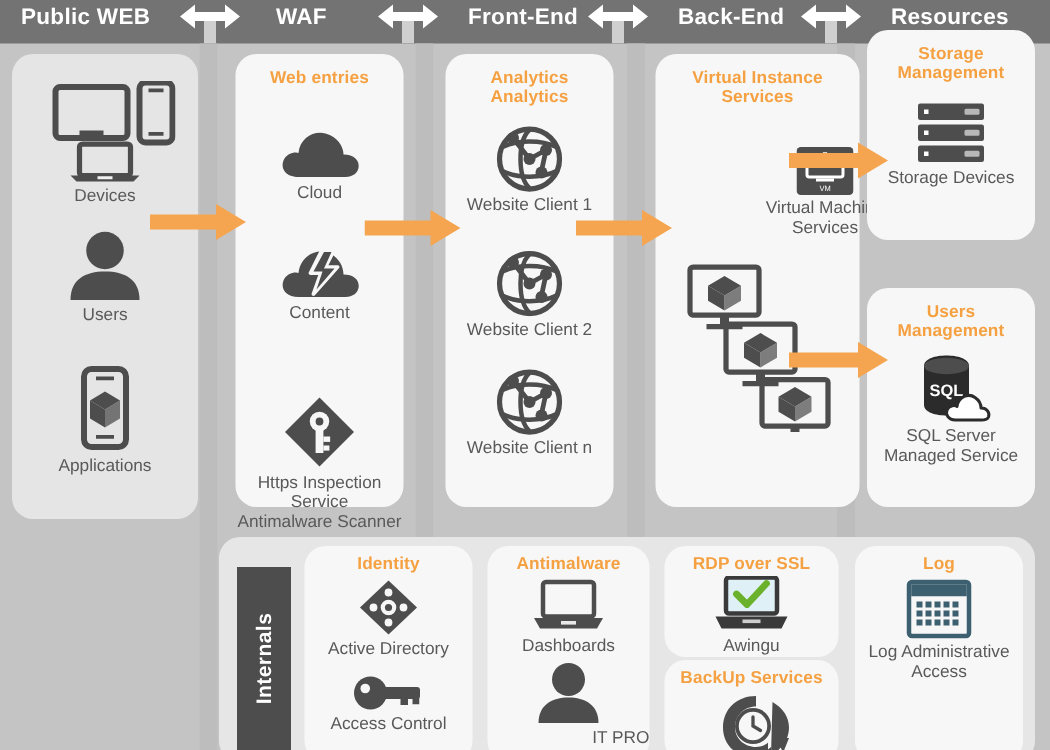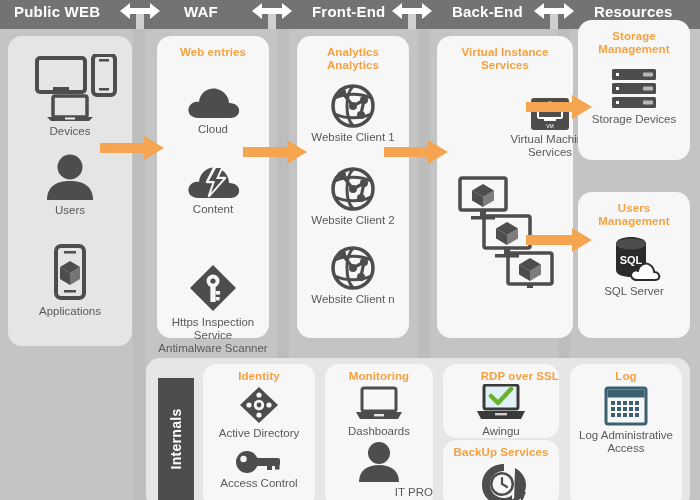--- a/index.html
+++ b/index.html
@@ -327,20 +327,21 @@
     <div class="cap" style="top:23px;">Management</div>
 
     <div class="item" style="top:44px;">
       <svg class="ico" width="56" height="46" viewBox="0 0 56 46">
         <path d="M10 8 C10 3 18 1 25 1 C32 1 40 3 40 8 L40 34 C40 39 32 41 25 41 C18 41 10 39 10 34 Z" fill="#2b2b2b"></path>
         <ellipse cx="25" cy="8" rx="15" ry="5.5" fill="#4d4d4d"></ellipse>
         <text x="25" y="28" font-size="11" font-weight="bold" fill="#ffffff" text-anchor="middle" font-family="Liberation Sans, sans-serif">SQL</text>
         <path d="M31 44 C26 44 24 40 25.5 37 C27 34 31 34 32 35 C33 28 40 26 44 29 C47 31 48 34 48 36 C52 36 54 39 53 42 C52 44.5 49 44 47 44 Z" fill="#ffffff" stroke="#2b2b2b" stroke-width="2" stroke-linejoin="round"></path>
       </svg>
       <div class="lbl">SQL Server</div>
+      <div class="lbl">Managed Service</div>
     </div>
   </div>
 
   <div class="arrow" style="left:100px; top:136px;">
     <svg width="64" height="24" viewBox="0 0 64 24">
       <polygon points="0,7 44,7 44,0 64,12 44,24 44,17 0,17" fill="#f5a54f"></polygon>
     </svg>
   </div>
   <div class="arrow" style="left:243px; top:140px;">
     <svg width="64" height="24" viewBox="0 0 64 24">
@@ -389,40 +390,40 @@
         <circle cx="8.5" cy="9" r="3.2" fill="#f7f7f7"></circle>
         <rect x="18" y="8" width="27" height="8" rx="2" fill="#4d4d4d"></rect>
         <rect x="32" y="15" width="5" height="5" fill="#4d4d4d"></rect>
         <rect x="40" y="15" width="4.5" height="4.5" fill="#4d4d4d"></rect>
       </svg>
       <div class="lbl">Access Control</div>
     </div>
   </div>
 
   <div class="cardpanel" style="left:325px; top:364px; width:108px; height:144px;">
-    <div class="cap" style="top:6px;">Monitoring</div>
+    <div class="cap" style="top:6px;">Antimalware</div>
     <div class="item" style="top:22px;">
       <svg class="ico" width="52" height="36" viewBox="0 0 52 36">
         <rect x="9" y="2" width="34" height="23" rx="2" fill="none" stroke="#4d4d4d" stroke-width="3"></rect>
         <path d="M3 26 H49 L45 33 H7 Z" fill="#4d4d4d"></path>
         <rect x="21" y="28" width="10" height="2.4" fill="#e8e8e8"></rect>
       </svg>
       <div class="lbl">Dashboards</div>
     </div>
     <div class="item" style="top:77px;text-align:right;">
       <svg class="ico" width="52" height="42" viewBox="0 0 52 42">
         <circle cx="26" cy="12" r="11" fill="#4d4d4d"></circle>
         <path d="M6 41 C6 29 15 24 26 24 C37 24 46 29 46 41 Z" fill="#4d4d4d"></path>
       </svg>
       <div class="lbl">IT PRO</div>
     </div>
   </div>
 
   <div class="cardpanel" style="left:443px; top:364px; width:116px; height:74px;">
-    <div class="cap" style="top:6px;text-align:right;">RDP over SSL</div>
+    <div class="cap" style="top:6px;">RDP over SSL</div>
     <div class="item" style="top:20px;">
       <svg class="ico" width="54" height="38" viewBox="0 0 54 38">
         <rect x="10" y="1" width="34" height="24" rx="2" fill="#dff0f7" stroke="#3a3a3a" stroke-width="3"></rect>
         <path d="M17 12 L24 19 L37 5" fill="none" stroke="#6bb22c" stroke-width="4.5" stroke-linecap="round" stroke-linejoin="round"></path>
         <path d="M3 27 H51 L47 35 H7 Z" fill="#3a3a3a"></path>
         <rect x="21" y="29" width="12" height="2.4" fill="#cfcfcf"></rect>
       </svg>
       <div class="lbl">Awingu</div>
     </div>
   </div>

